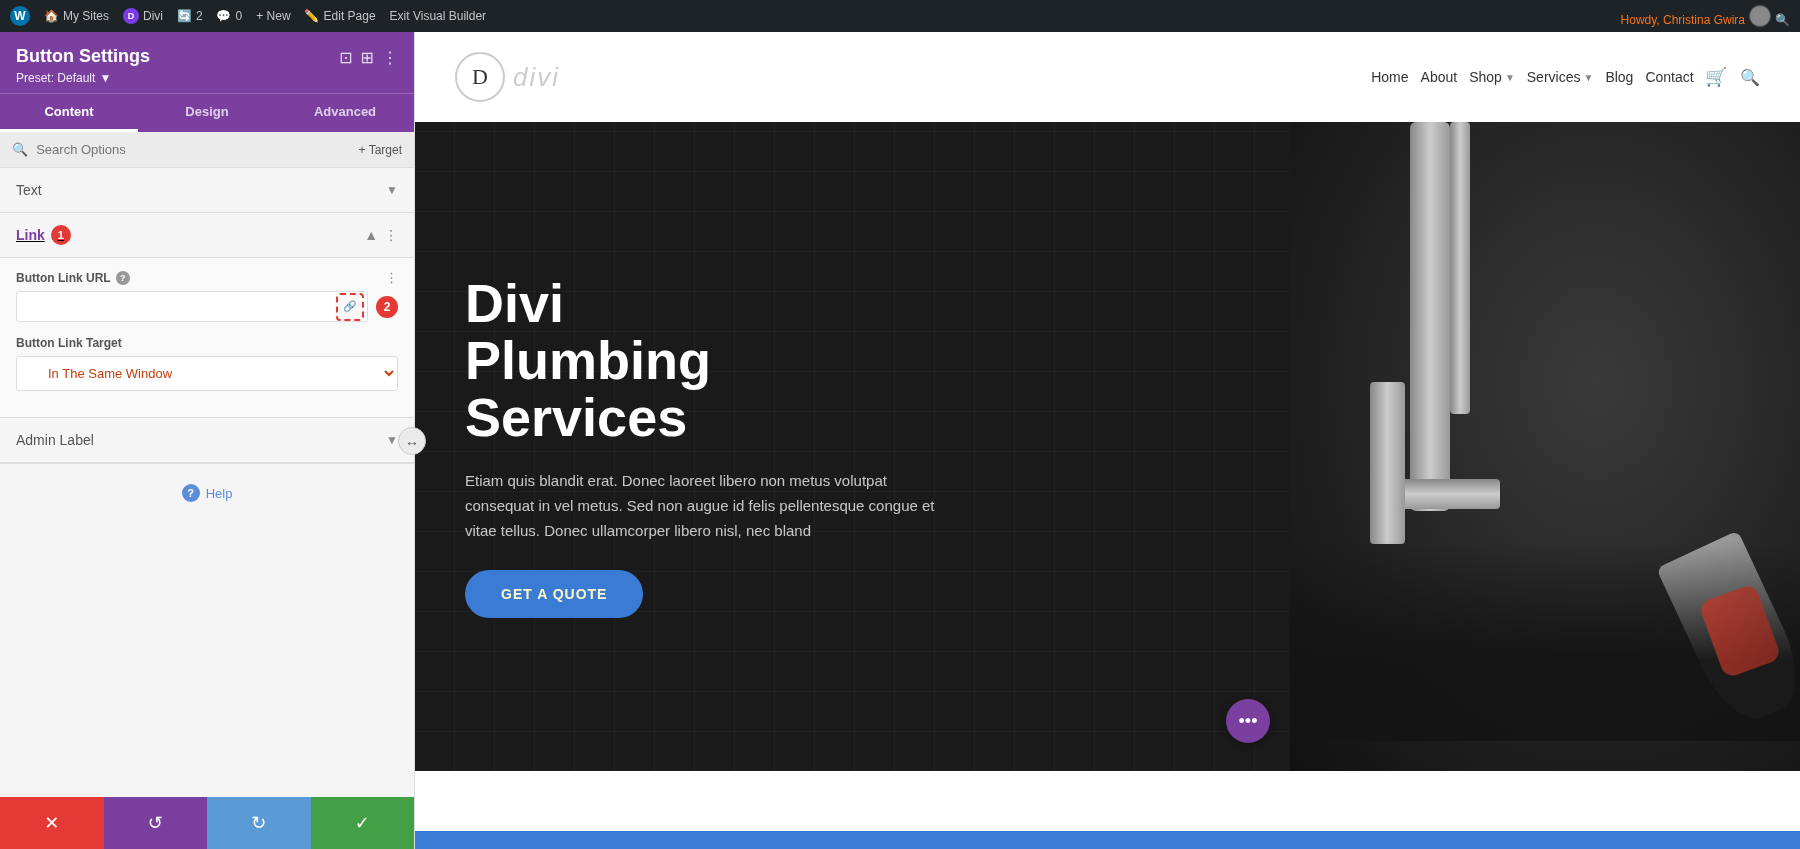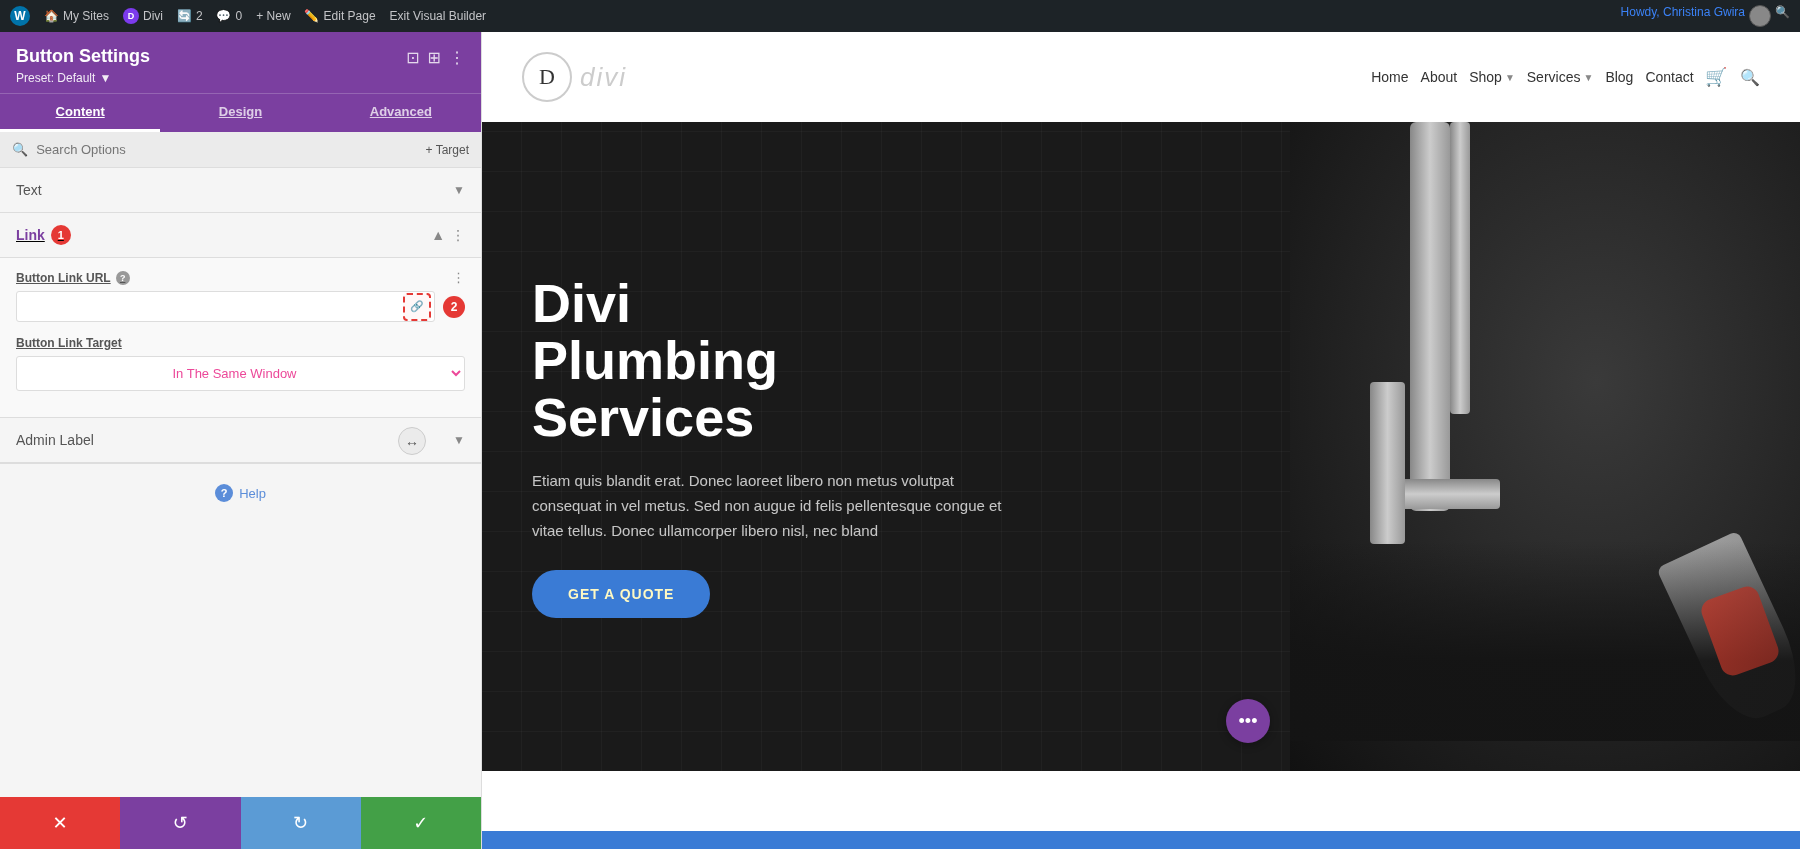--- a/index.html
+++ b/index.html
@@ -21,23 +21,23 @@
       display: flex;
       align-items: center;
       gap: 4px;
       color: #c3c4c7;
       cursor: pointer;
       white-space: nowrap;
     }
     .admin-bar-right {
       margin-left: auto;
       display: flex;
-      align-items: flex-start;
+      align-items: flex-end;
       gap: 4px;
-      color: #3b82f6;
+      color: #f97316;
       font-size: 12px;
     }
     .wp-icon {
       width: 20px; height: 20px;
       background: #0073aa;
       border-radius: 50%;
       display: flex; align-items: center; justify-content: center;
       color: #fff;
       font-weight: bold;
       font-size: 12px;
@@ -59,21 +59,21 @@
 
     
     .main-layout {
       display: flex;
       flex: 1;
       overflow: hidden;
     }
 
     
     .left-panel {
-      width: 482px;
+      width: 415px;
       background: #f5f5f5;
       display: flex;
       flex-direction: column;
       flex-shrink: 0;
       border-right: 1px solid #ddd;
     }
 
     .panel-header {
       background: #7b3fa0;
       color: #fff;
@@ -116,21 +116,20 @@
     }
     .tab {
       flex: 1;
       text-align: center;
       padding: 10px 0;
       font-size: 13px;
       font-weight: 600;
       color: rgba(255,255,255,0.75);
       cursor: pointer;
       border-bottom: 3px solid transparent;
-      text-decoration: underline;
     }
     .tab.active {
       color: #fff;
       border-bottom: 3px solid #fff;
     }
 
     
     .search-bar {
       display: flex;
       align-items: center;
@@ -250,21 +249,20 @@
       justify-content: space-between;
       margin-bottom: 6px;
     }
     .field-label {
       font-size: 12px;
       color: #555;
       font-weight: 600;
       display: flex;
       align-items: center;
       gap: 5px;
-      text-decoration: underline;
     }
     .help-icon {
       width: 14px; height: 14px;
       border-radius: 50%;
       background: #999;
       color: #fff;
       font-size: 9px;
       display: flex; align-items: center; justify-content: center;
       cursor: pointer;
     }
@@ -298,29 +296,28 @@
       width: 28px; height: 28px;
       border: 2px dashed #e53935;
       border-radius: 4px;
       display: flex; align-items: center; justify-content: center;
       cursor: pointer;
       background: #fff8f8;
     }
 
     .select-wrap select {
       width: 100%;
-      padding: 8px 10px;
+      padding: 8px 27px;
       border: 1px solid #ddd;
       border-radius: 3px;
       background: #fff;
       font-size: 13px;
-      color: #ec4899;
+      color: #c2410c;
       appearance: auto;
       cursor: pointer;
-      text-align: center;
     }
 
     
     .admin-label-header {
       display: flex;
       align-items: center;
       justify-content: space-between;
       padding: 14px 16px;
       cursor: pointer;
       background: #f5f5f5;

